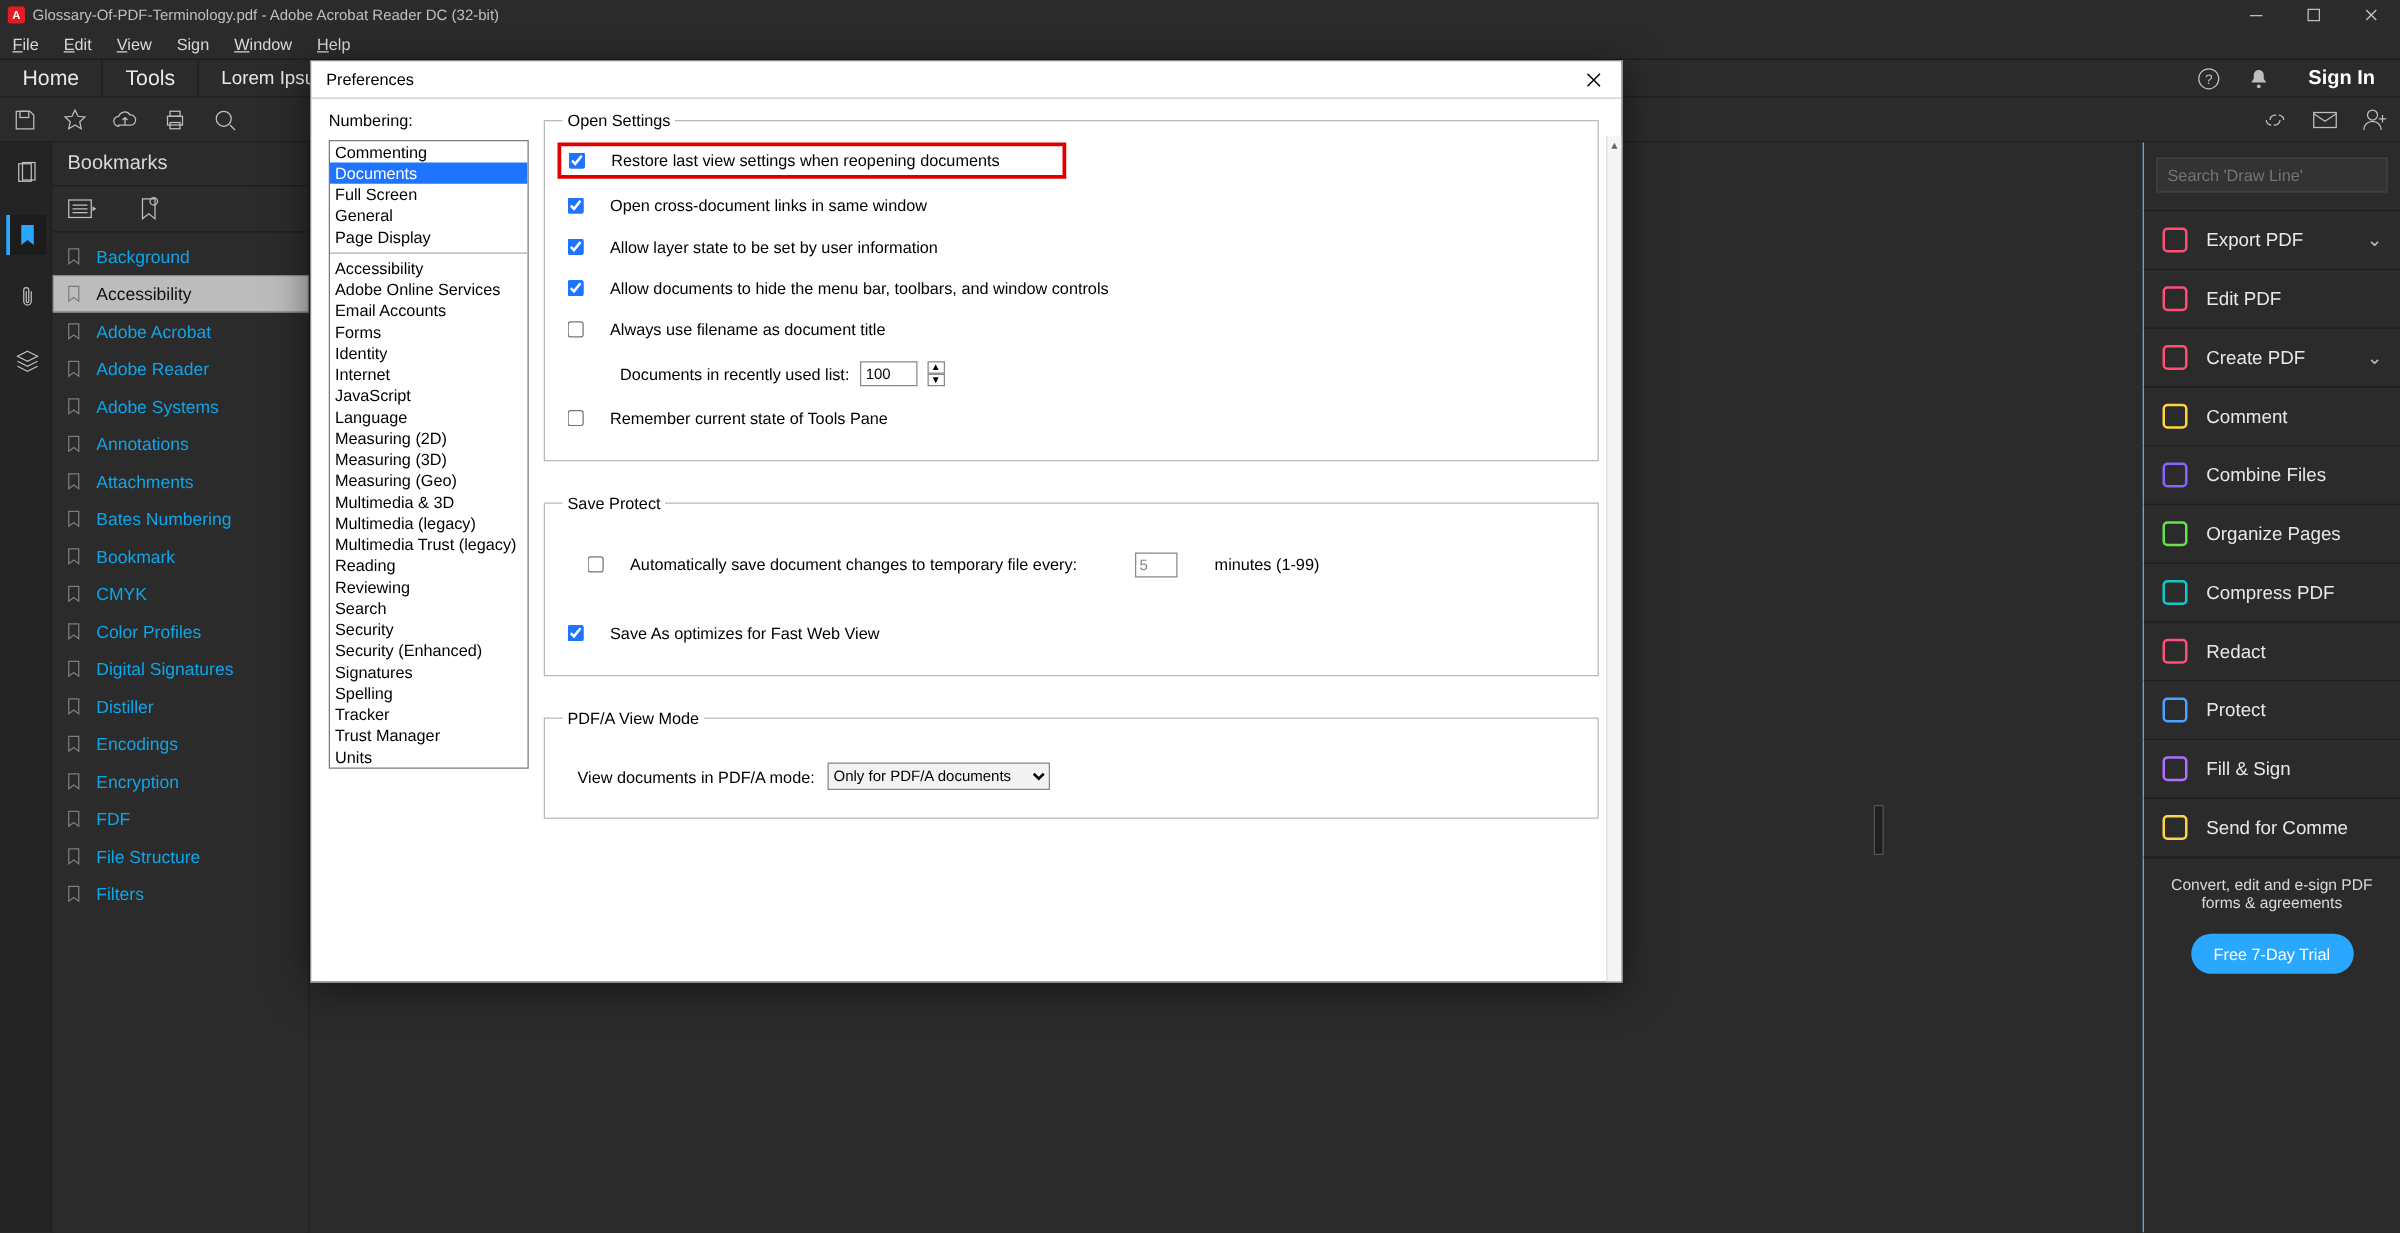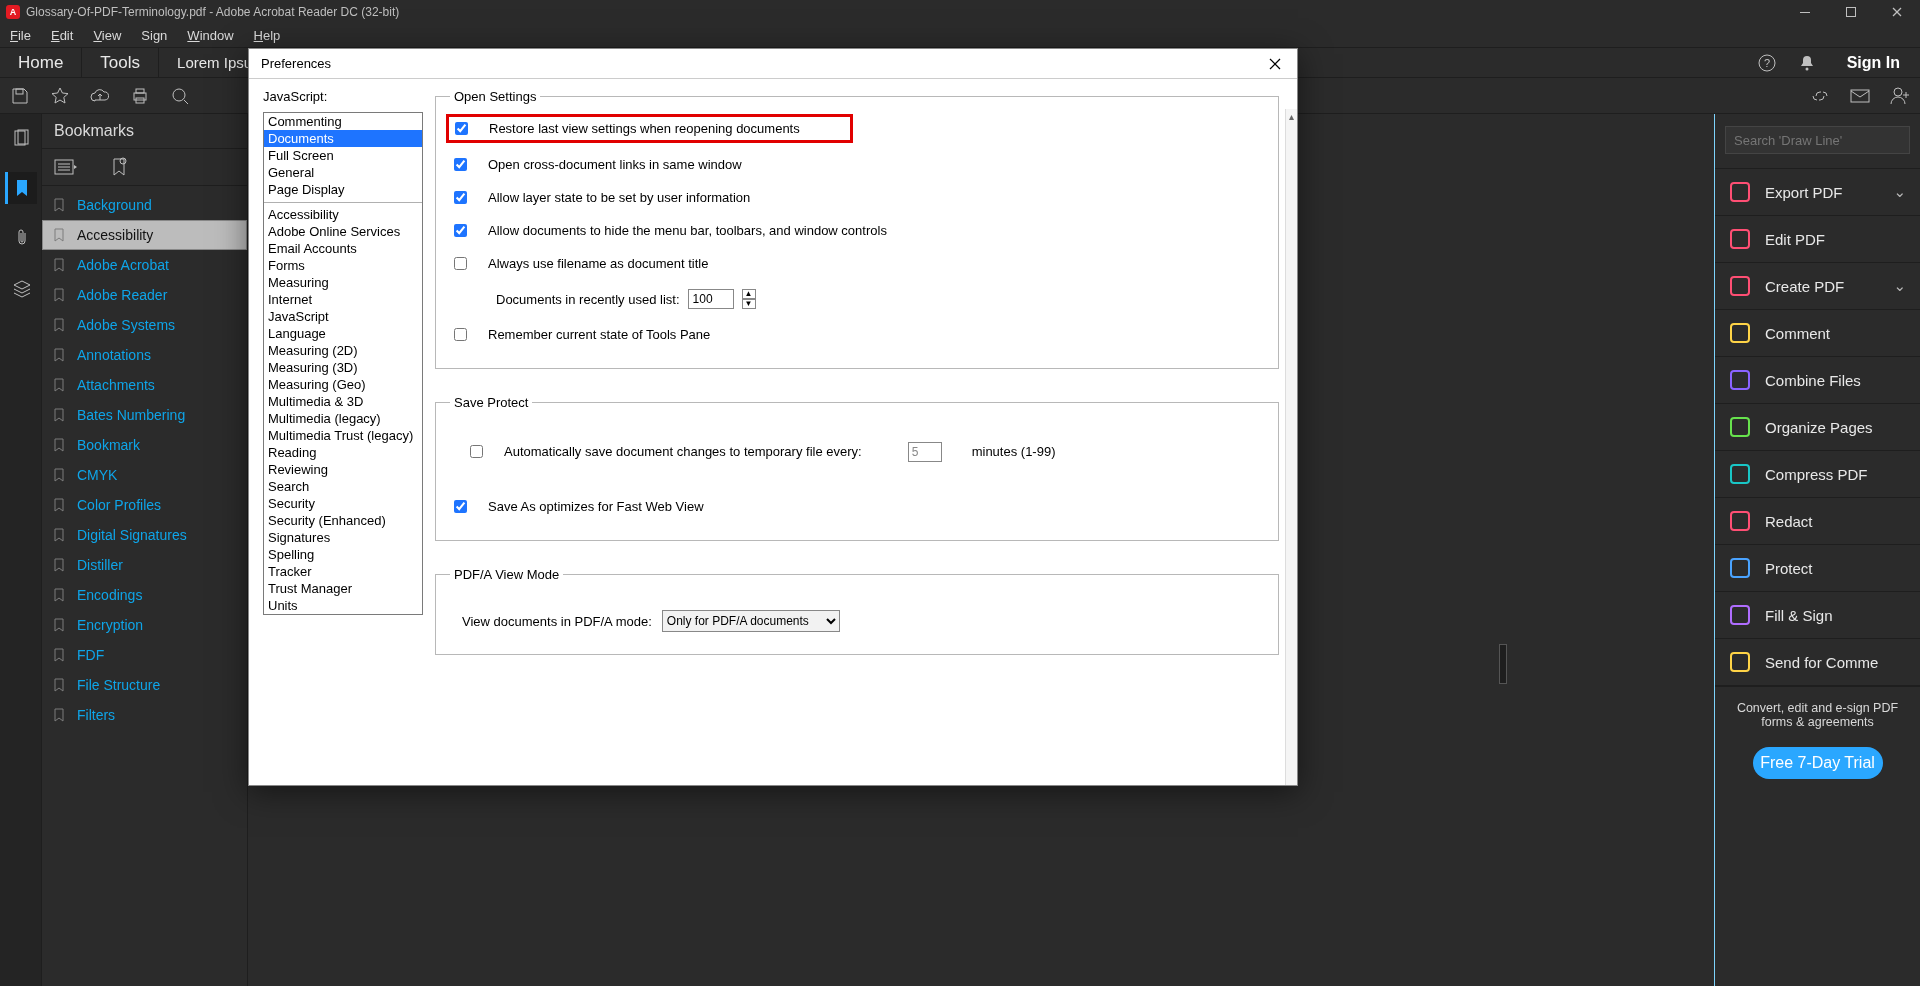--- a/index.html
+++ b/index.html
@@ -51,21 +51,21 @@
 
   
   .rightpanel { width: 206px; background: #2b2b2b; color: #e8e8e8; border-left: 1px solid #7dd3fc; display: flex; flex-direction: column; }
   .rightpanel .search { margin: 12px 10px 0 10px; }
   .rightpanel .search input { width: 100%; height: 28px; background: #333; border: 1px solid #444; color: #ccc; padding: 0 8px; font-size: 13px; }
   .rightpanel .tools { margin-top: 14px; border-top: 1px solid #1e1e1e; }
   .rightpanel .tool { display: flex; align-items: center; gap: 14px; padding: 12px 14px; font-size: 15px; border-bottom: 1px solid #1e1e1e; }
   .rightpanel .tool .ticon { width: 22px; height: 22px; }
   .rightpanel .tool .chev { margin-left: auto; color: #bbb; }
   .rightpanel .promo { text-align: center; color: #d8d8d8; font-size: 12.5px; padding: 14px 12px 10px; border-top: 1px solid #1e1e1e; }
-  .rightpanel .trialbtn { margin: 8px auto 10px; width: 130px; height: 32px; border-radius: 16px; background: #2aa7ff; color: #fff; font-size: 16px; display: flex; align-items: center; justify-content: center; }
+  .rightpanel .trialbtn { margin: 8px auto 10px; width: 130px; height: 32px; border-radius: 16px; background: #2aa7ff; color: #fff; font-size: 13px; display: flex; align-items: center; justify-content: center; }
 
   
   .sbmark { position: absolute; right: 207px; top: 530px; width: 8px; height: 40px; background: #1e1e1e; border: 1px solid #555; }
 
   
   .dialog { position: absolute; left: 248px; top: 48px; width: 1050px; height: 738px; background: #fff; color: #000; font-size: 13px; border: 1px solid #888; box-shadow: 0 6px 30px rgba(0,0,0,.5); z-index: 100; }
   .dialog .dtitlebar { display: flex; align-items: center; justify-content: space-between; height: 30px; border-bottom: 1px solid #ccc; padding: 0 8px 0 12px; }
   .dialog .dtitlebar .xbtn { width: 28px; height: 22px; display: flex; align-items: center; justify-content: center; }
   .dialog .dbody { display: flex; height: calc(100% - 30px); position: relative; }
 
@@ -514,32 +514,32 @@
     <span>Preferences</span>
     <div class="xbtn">
         <svg width="12" height="12" viewBox="0 0 12 12">
           <line x1="1" y1="1" x2="11" y2="11" stroke="#000" stroke-width="1.2"></line>
           <line x1="11" y1="1" x2="1" y2="11" stroke="#000" stroke-width="1.2"></line>
         </svg>
       </div>
   </div>
   <div class="dbody">
     <div class="catcol">
-      <div class="catlabel">JavaScript:</div>
+      <div class="catlabel">Numbering:</div>
       <div class="catlist" id="cat-list">
           <div class="cat">Commenting</div>
           <div class="cat selected">Documents</div>
           <div class="cat">Full Screen</div>
           <div class="cat">General</div>
           <div class="cat">Page Display</div>
           <div class="cat group">Accessibility</div>
           <div class="cat">Adobe Online Services</div>
           <div class="cat">Email Accounts</div>
           <div class="cat">Forms</div>
-          <div class="cat">Measuring</div>
+          <div class="cat">Identity</div>
           <div class="cat">Internet</div>
           <div class="cat">JavaScript</div>
           <div class="cat">Language</div>
           <div class="cat">Measuring (2D)</div>
           <div class="cat">Measuring (3D)</div>
           <div class="cat">Measuring (Geo)</div>
           <div class="cat">Multimedia &amp; 3D</div>
           <div class="cat">Multimedia (legacy)</div>
           <div class="cat">Multimedia Trust (legacy)</div>
           <div class="cat">Reading</div>

